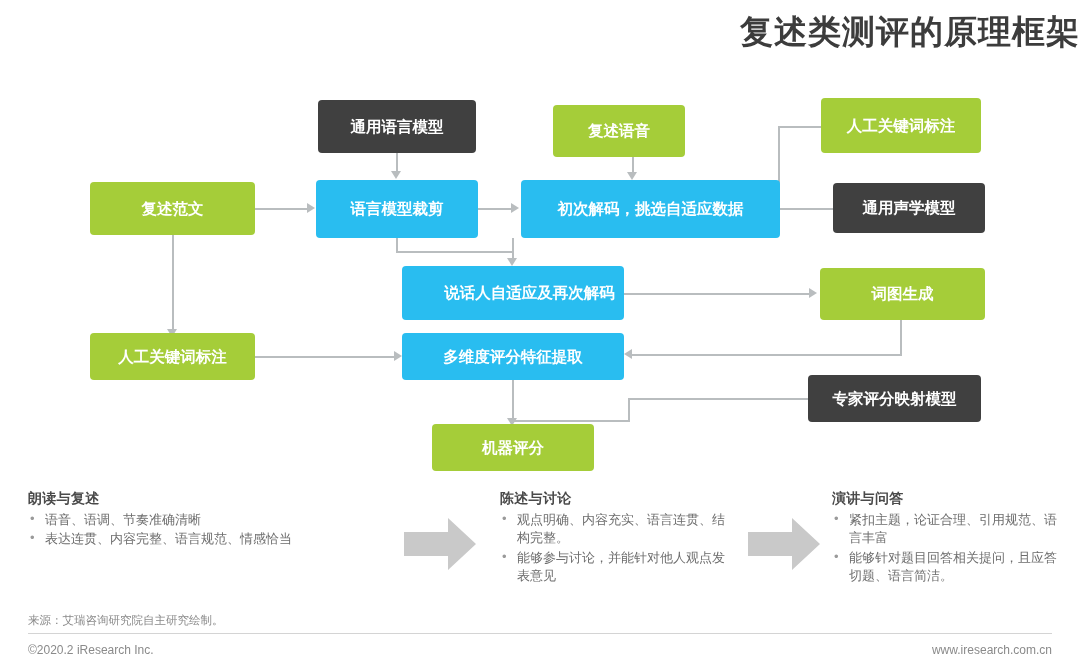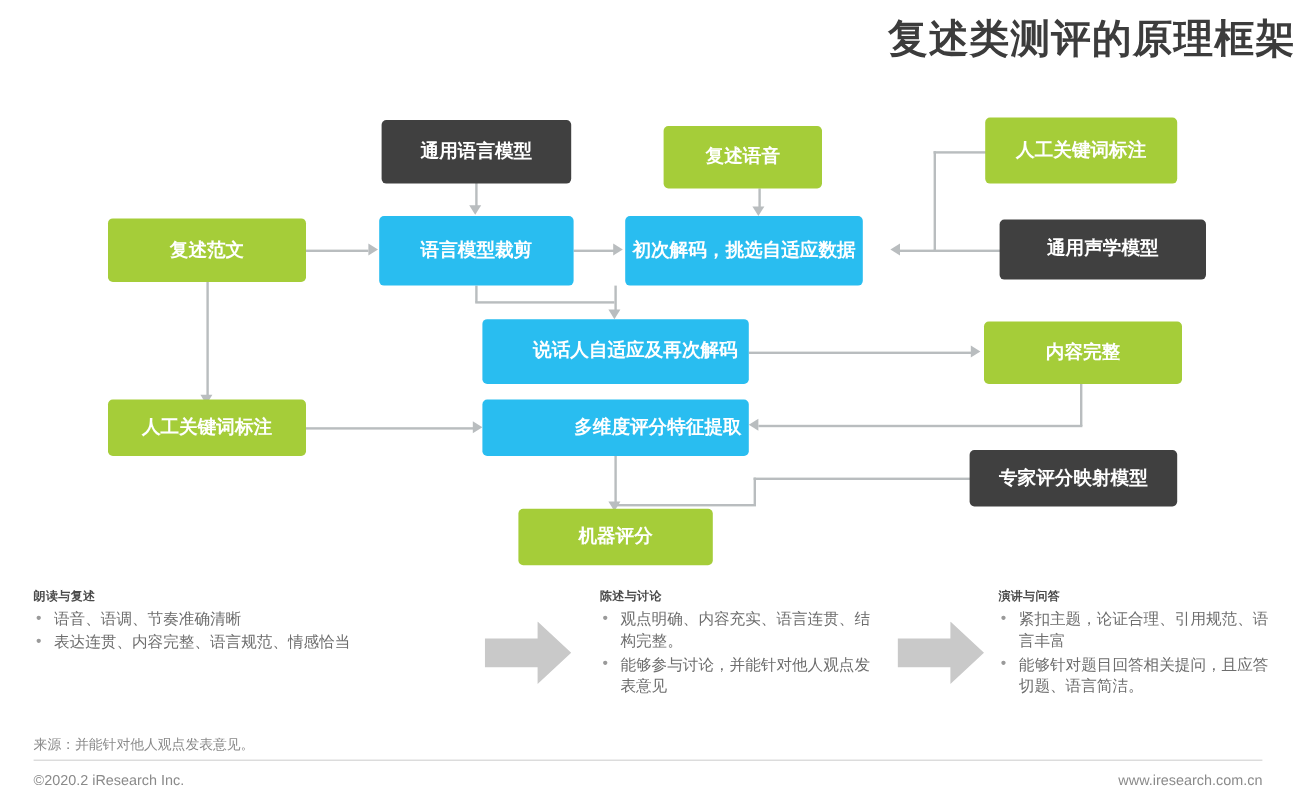--- a/index.html
+++ b/index.html
@@ -59,21 +59,21 @@
   }
   .arrowhead.down {
     border-left: 5px solid transparent;
     border-right: 5px solid transparent;
     border-top: 8px solid #b9bdbf;
   }
 
   
   .bblock { position: absolute; }
   .bblock h4 {
-    font-size: 10px;
+    font-size: 14px;
     font-weight: bold;
     color: #4a4a4a;
     margin-bottom: 3px;
     letter-spacing: .3px;
   }
   .bblock ul { list-style: none; }
   .bblock li {
     position: relative;
     font-size: 13px;
     color: #6d6d6d;
@@ -177,45 +177,45 @@
   </div>
 
   <div class="fbox blue" style="left:316px; top:180px; width:162px; height:58px;">
     <span>语言模型裁剪</span>
   </div>
 
   <div class="fbox green" style="left:553px; top:105px; width:132px; height:52px;">
     <span>复述语音</span>
   </div>
 
-  <div class="fbox blue" style="left:521px; top:180px; width:198px; height:58px;">
+  <div class="fbox blue" style="left:521px; top:180px; width:259px; height:58px;">
     <span>初次解码，挑选自适应数据</span>
   </div>
 
   <div class="fbox green" style="left:821px; top:98px; width:160px; height:55px;">
     <span>人工关键词标注</span>
   </div>
 
-  <div class="fbox yellow" style="left:833px; top:183px; width:172px; height:50px;">
+  <div class="fbox yellow" style="left:833px; top:183px; width:152px; height:50px;">
     <span>通用声学模型</span>
   </div>
 
   <div class="fbox blue" style="left:402px; top:266px; width:222px; height:54px;padding-left:39px;">
     <span>说话人自适应及再次解码</span>
   </div>
 
   <div class="fbox green" style="left:820px; top:268px; width:165px; height:52px;">
-    <span>内容完整</span>
+    <span>词图生成</span>
   </div>
 
   <div class="fbox green" style="left:90px; top:333px; width:165px; height:47px;">
     <span>人工关键词标注</span>
   </div>
 
-  <div class="fbox blue" style="left:402px; top:333px; width:222px; height:47px;justify-content:flex-end;">
+  <div class="fbox blue" style="left:402px; top:333px; width:222px; height:47px;">
     <span>多维度评分特征提取</span>
   </div>
 
   <div class="fbox green" style="left:432px; top:424px; width:162px; height:47px;">
     <span>机器评分</span>
   </div>
 
   <div class="fbox yellow" style="left:808px; top:375px; width:173px; height:47px;">
     <span>专家评分映射模型</span>
   </div>
@@ -245,18 +245,18 @@
   </svg>
 
   <div class="bblock" style="left:832px; top:490px; width:232px;">
     <h4>演讲与问答</h4>
     <ul>
       <li>紧扣主题，论证合理、引用规范、语言丰富</li>
       <li>能够针对题目回答相关提问，且应答切题、语言简洁。</li>
     </ul>
   </div>
 
-  <div class="source-note">来源：并能针对他人观点发表意见。</div>
+  <div class="source-note">来源：艾瑞咨询研究院自主研究绘制。</div>
   <div class="rule"></div>
   <div class="copyright">©2020.2 iResearch Inc.</div>
   <div class="website">www.iresearch.com.cn</div>
 
 </div>
 
 </body></html>

